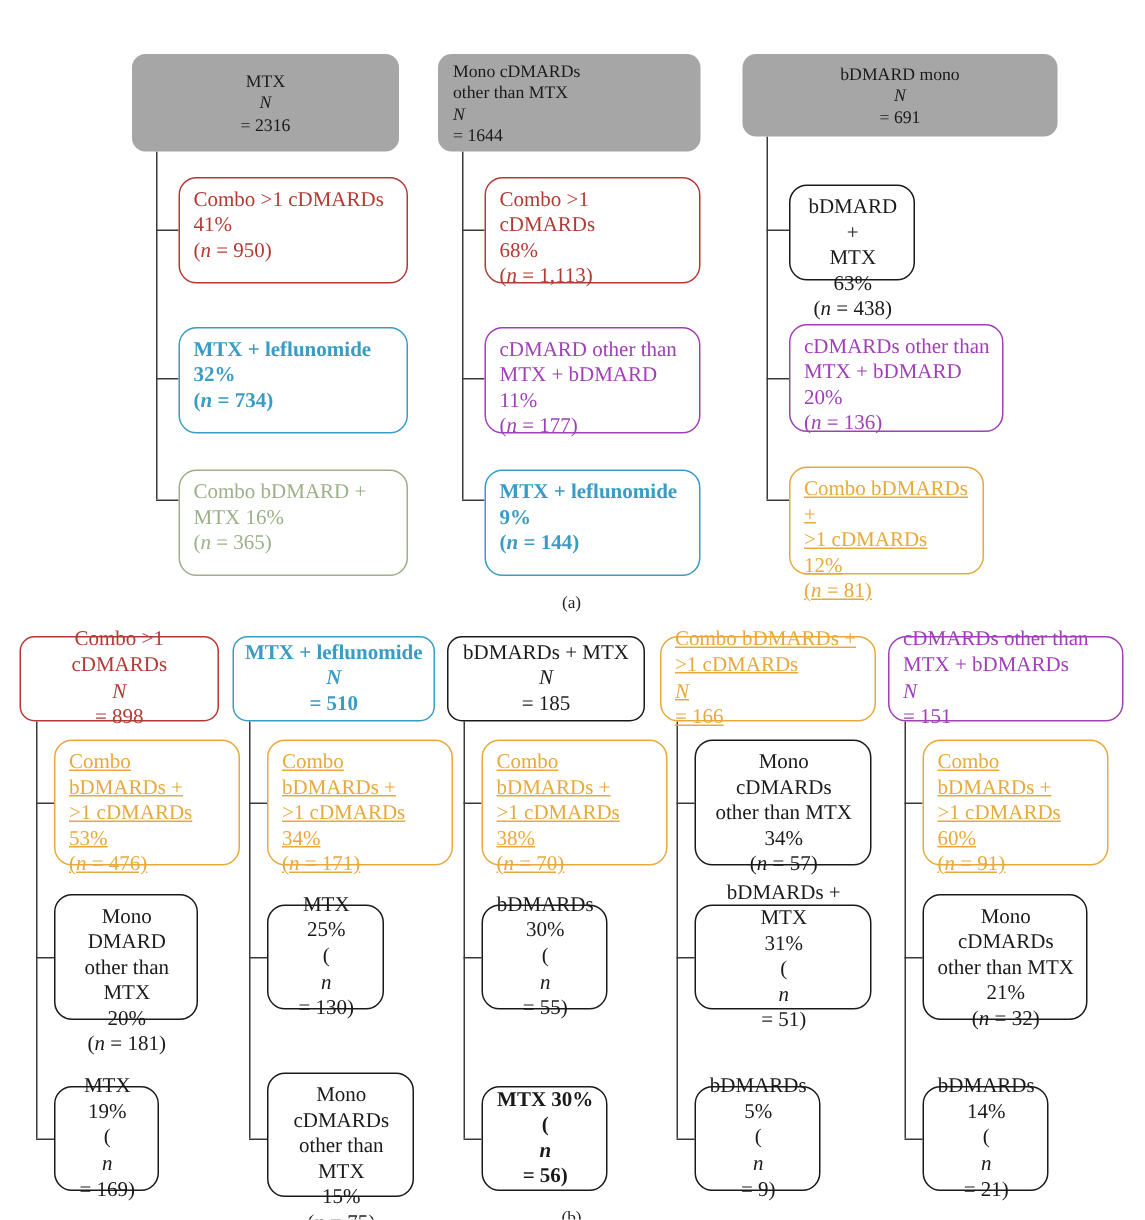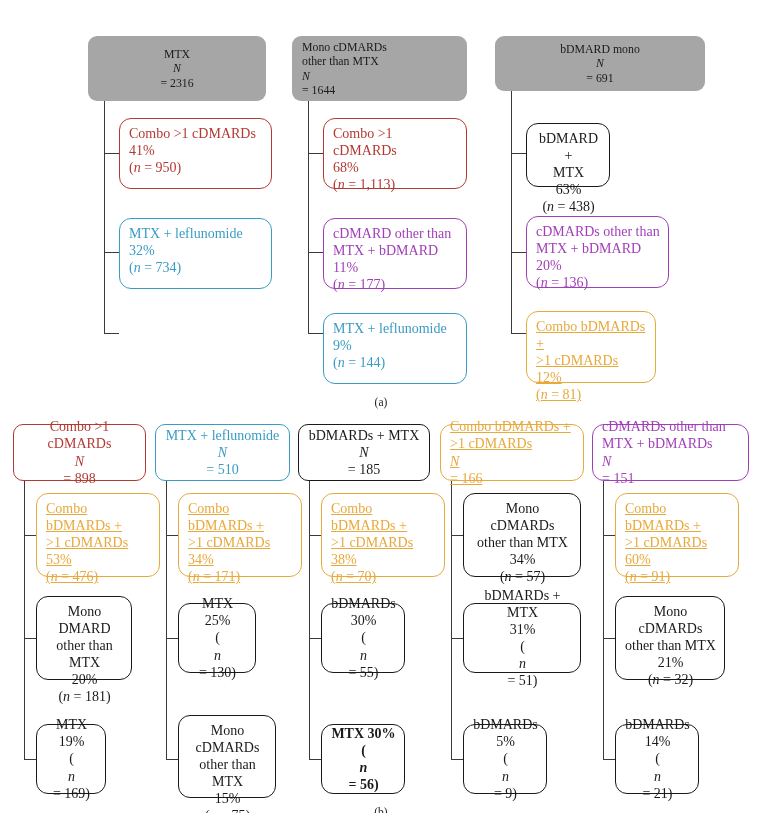--- a/index.html
+++ b/index.html
@@ -59,21 +59,21 @@
     justify-content: center;
   }
   .node.vcenter {
     display: flex;
     flex-direction: column;
     justify-content: center;
   }
 
   
   .c-red    { border-color: #b23a33; color: #b23a33; }
-  .c-blue   { border-color: #3a9cc4; color: #3a9cc4; }
+  .c-blue   { border-color: #3a9cc4; color: #3a9cc4; font-weight: bold; }
   .c-green  { border-color: #9cb089; color: #9cb089; }
   .c-purple { border-color: #a13fb8; color: #a13fb8; }
   .c-orange { border-color: #e8a93c; color: #e8a93c; text-decoration: underline; }
   .c-black  { border-color: #1a1a1a; color: #1a1a1a; text-align: center; }
 
   
   .conn {
     position: absolute;
     background: #3a3a3a;
     z-index: 1;
@@ -99,20 +99,21 @@
   <div class="panel" style="left:0;top:0;width:763px;height:385px;">
 
     <div class="node header gray" style="left:88px; top:8px; width:178px; height:65px; font-size:11.8px;">MTX<br><span class="ital">N</span> = 2316</div>
     <div class="conn v" style="left:104px; top:73px; height:232px;"></div>
     <div class="conn h" style="left:104px; top:125px; width:15px;"></div>
     <div class="conn h" style="left:104px; top:224px; width:15px;"></div>
     <div class="conn h" style="left:104px; top:305px; width:15px;"></div>
 
     <div class="node c-red" style="left:119px; top:90px; width:153px; height:71px;">Combo &gt;1 cDMARDs<br>41%<br>(<span class="ital">n</span> = 950)</div>
     <div class="node c-blue" style="left:119px; top:190px; width:153px; height:71px;">MTX + leflunomide<br>32%<br>(<span class="ital">n</span> = 734)</div>
+    <div class="node c-green" style="left:119px; top:285px; width:153px; height:71px;">Combo bDMARD +<br>MTX 16%<br>(<span class="ital">n</span> = 365)</div>
 
     <div class="node gray" style="left:292px; top:8px; width:175px; height:65px; font-size:11.8px; padding:7px 10px; display:flex; flex-direction:column; justify-content:center; text-align:left;">Mono cDMARDs<br>other than MTX<br><span class="ital">N</span> = 1644</div>
     <div class="conn v" style="left:308px; top:73px; height:232px;"></div>
     <div class="conn h" style="left:308px; top:125px; width:15px;"></div>
     <div class="conn h" style="left:308px; top:224px; width:15px;"></div>
     <div class="conn h" style="left:308px; top:305px; width:15px;"></div>
 
     <div class="node c-red" style="left:323px; top:90px; width:144px; height:71px;">Combo &gt;1 cDMARDs<br>68%<br>(<span class="ital">n</span> = 1,113)</div>
     <div class="node c-purple" style="left:323px; top:190px; width:144px; height:71px;">cDMARD other than<br>MTX + bDMARD<br>11%<br>(<span class="ital">n</span> = 177)</div>
     <div class="node c-blue" style="left:323px; top:285px; width:144px; height:71px;">MTX + leflunomide<br>9%<br>(<span class="ital">n</span> = 144)</div>

